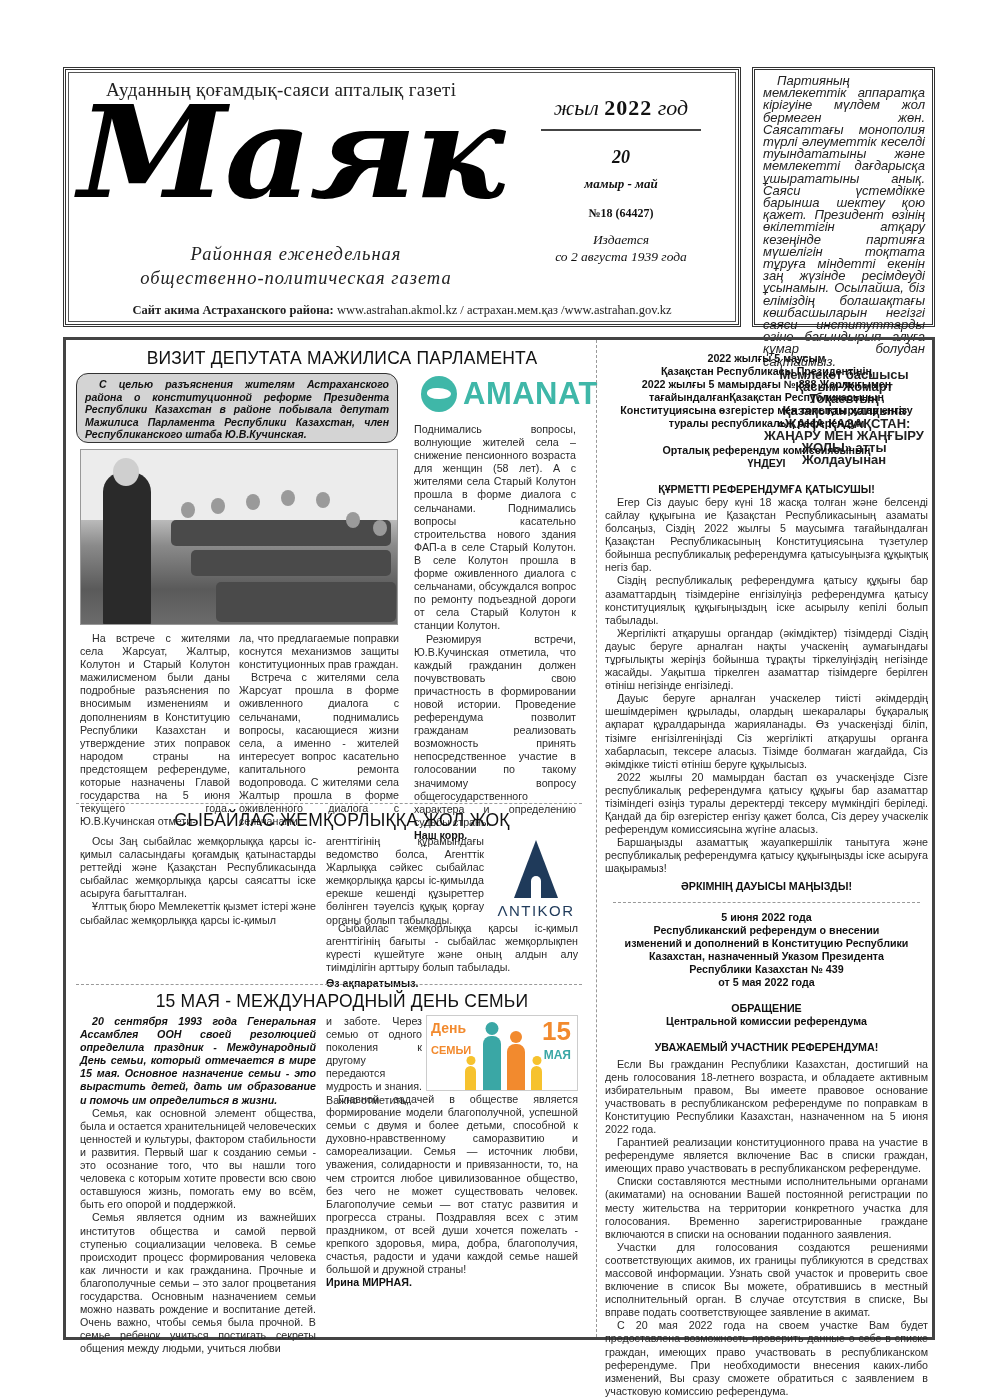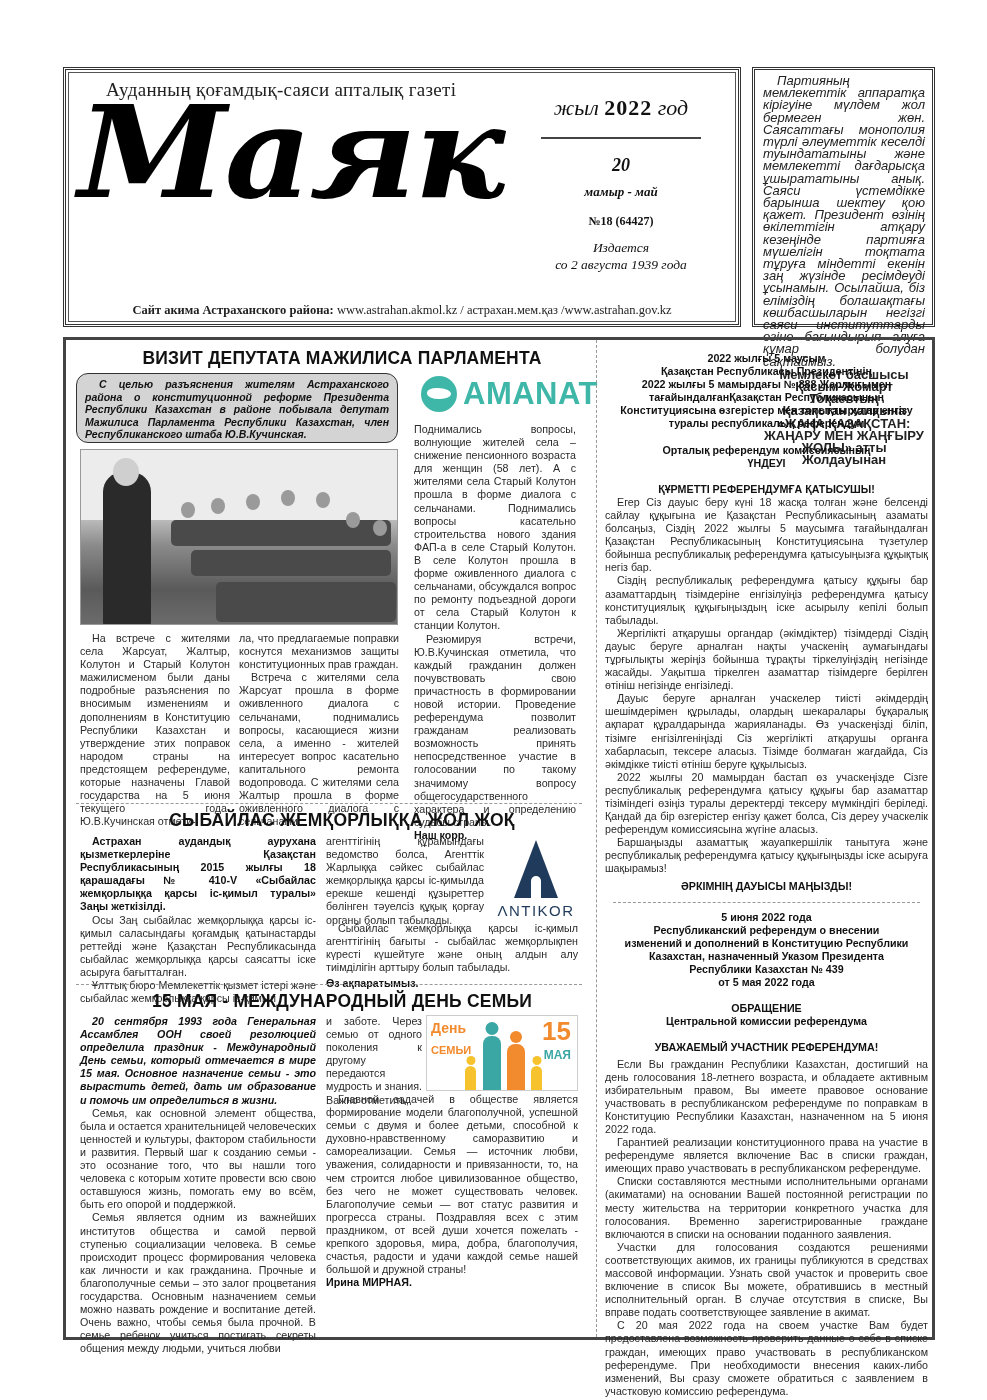--- a/index.html
+++ b/index.html
@@ -27,21 +27,21 @@
   }
   .site-line {
     position: absolute; left: 0; right: 0; top: 233px; text-align: center;
     font-family: "Liberation Serif", serif; font-size: 12.5px; color: #222;
   }
   .site-line b { font-weight: bold; }
   .issue-col {
     position: absolute; left: 475px; top: 25px; width: 160px; text-align: center;
     font-family: "Liberation Serif", serif; color: #111;
   }
-  .year-line { font-style: italic; font-size: 22px; padding-bottom: 16px; border-bottom: 2px solid #444; }
+  .year-line { font-style: italic; font-size: 22px; padding-bottom: 8px; border-bottom: 2px solid #444; }
   .year-line b { font-style: normal; letter-spacing: 1px; }
   .day-num { font-style: italic; font-weight: bold; font-size: 18px; margin-top: 16px; }
   .month { font-style: italic; font-weight: bold; font-size: 13px; margin-top: 8px; }
   .issue-no { font-weight: bold; font-size: 12px; margin-top: 14px; }
   .since { font-style: italic; font-size: 13.5px; line-height: 17px; margin-top: 10px; }
 
   
   .quote-box {
     position: absolute; left: 752px; top: 67px; width: 183px; height: 260px;
     border: 3px double #333; padding: 5px 7px 4px 8px;
@@ -55,21 +55,21 @@
     position: absolute; left: 63px; top: 337px; width: 872px; height: 1003px;
     border: 3px solid #444; border-right-width: 3px;
   }
   .left-area { position: absolute; left: 0; top: 0; width: 530px; height: 100%; }
   .right-area {
     position: absolute; left: 530px; top: 0; width: 336px; height: 100%;
     border-left: 1px dashed #999; padding: 12px 4px 0 8px;
   }
 
   .art-title {
-    font-weight: bold; font-size: 17.5px; text-align: center; color: #111; letter-spacing: 0.2px; padding-left: 22px;
+    font-weight: normal; font-size: 17.5px; text-align: center; color: #111; letter-spacing: 0.2px; padding-left: 22px;
   }
   .p {
     font-size: 10.7px; line-height: 13.1px; text-align: justify; text-indent: 12px; color: #2a2a2a;
   }
   .p.bold-lead { font-weight: bold; color: #111; }
   .p.bi-lead { font-weight: bold; font-style: italic; color: #111; }
   .sign { font-weight: bold; font-size: 10.7px; text-align: left; color: #111; }
 
   
   .a1-title { position: absolute; left: 0; top: 8px; width: 100%; }
@@ -158,20 +158,24 @@
   .rc { font-size: 10.7px; line-height: 13.1px; text-align: center; font-weight: bold; color: #111; }
   .rc-gap { height: 13px; }
   .r-sep { border-top: 1px dashed #999; margin: 9px 8px 8px; }
 </style>
 </head>
 <body>
 
 <header class="masthead">
   <div class="kz-tagline">Ауданның қоғамдық-саяси апталық газеті</div>
   <div class="logo">Маяк</div>
+  <div class="ru-tagline">
+    <div>Районная еженедельная</div>
+    <div>общественно-политическая газета</div>
+  </div>
   <div class="site-line">
     <b>Сайт акима Астраханского района:</b><span> www.astrahan.akmol.kz / астрахан.мем.қаз /www.astrahan.gov.kz</span>
   </div>
   <div class="issue-col">
     <div class="year-line"><span>жыл </span><b>2022</b><span> год</span></div>
     <div class="day-num">20</div>
     <div class="month">мамыр  -  май</div>
     <div class="issue-no">№18 (64427)</div>
     <div class="since">
       <div>Издается</div>
@@ -227,21 +231,20 @@
         <p class="p">Резюмируя встречи, Ю.В.Кучинская отметила, что каждый гражданин должен почувствовать свою причастность в формировании новой истории. Проведение референдума позволит гражданам реализовать возможность принять непосредственное участие в голосовании по такому значимому вопросу общегосударственного характера и определению судьбы страны.</p>
         <div class="sign">Наш корр.</div>
       </div>
     </article>
 
     <div class="sep" style="top:463px;"></div>
 
     <article>
       <h2 class="art-title a2-title">СЫБАЙЛАС ЖЕМҚОРЛЫҚҚА ЖОЛ ЖОҚ</h2>
       <div class="a2-col1">
-        <p class="p bold-lead">Астрахан аудандық аурухана қызметкерлеріне Қазақстан Республикасының 2015 жылғы 18 қарашадағы № 410-V «Сыбайлас жемқорлыққа қарсы іс-қимыл туралы» Заңы жеткізілді.</p>
         <p class="p">Осы Заң сыбайлас жемқорлыққа қарсы іс-қимыл саласындағы қоғамдық қатынастарды реттейді және Қазақстан Республикасында сыбайлас жемқорлыққа қарсы саясатты іске асыруға бағытталған.</p>
         <p class="p">Ұлттық бюро Мемлекеттік қызмет істері және сыбайлас жемқорлыққа қарсы іс-қимыл</p>
       </div>
       <div class="a2-col2">
         <p class="p" style="text-indent:0">агенттігінің құрамындағы ведомство болса, Агенттік Жарлыққа сәйкес сыбайлас жемқорлыққа қарсы іс-қимылда ерекше кешенді құзыреттер бөлінген тәуелсіз құқық қорғау органы болып табылады.</p>
       </div>
       <div class="antikor">
         <div class="antikor-a"></div>
         <div class="antikor-word">ΛNTIKOR</div>
       </div>

